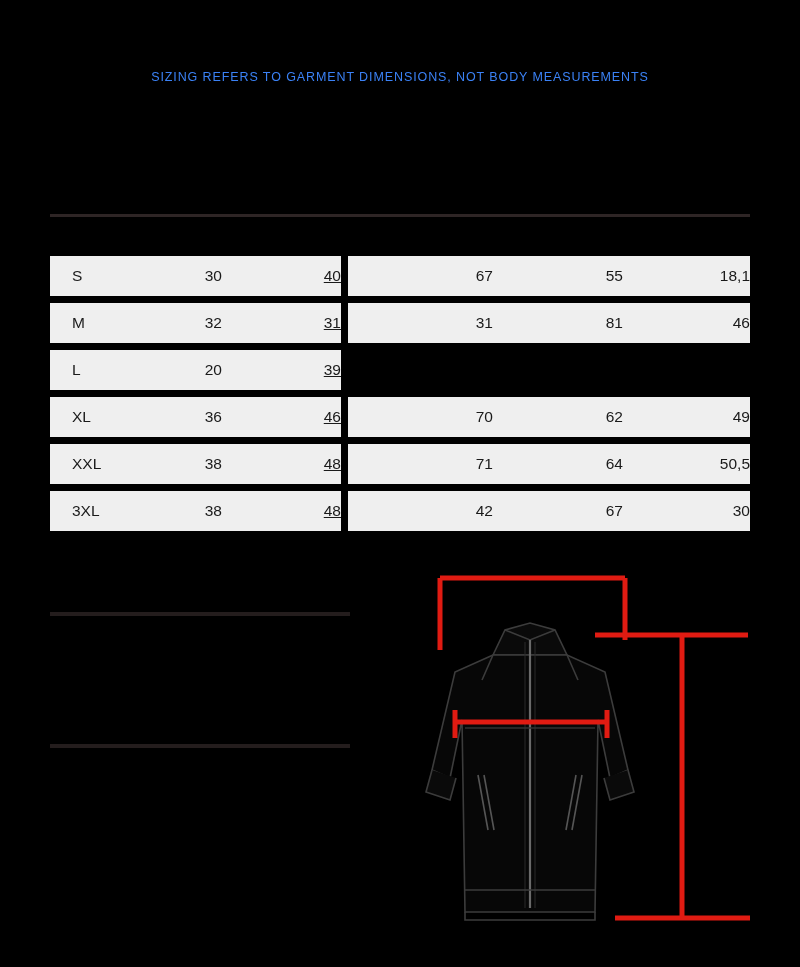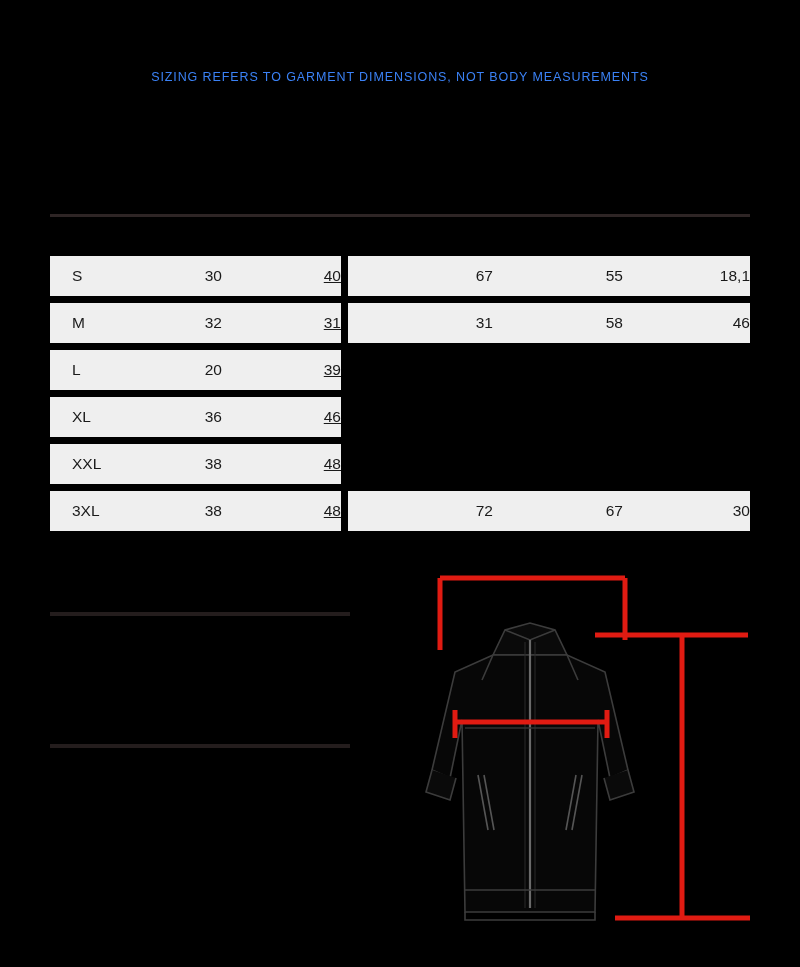--- a/index.html
+++ b/index.html
@@ -130,57 +130,67 @@
   </div>
 
   <div class="row">
     <div class="panel panel-left">
       <div class="cell c-size">M</div>
       <div class="cell c-l1">32</div>
       <div class="cell c-l2">31</div>
     </div>
     <div class="panel panel-right">
       <div class="cell c-r1">31</div>
-      <div class="cell c-r2">58</div>
+      <div class="cell c-r2">81</div>
       <div class="cell c-r3">46</div>
     </div>
   </div>
 
   <div class="row">
     <div class="panel panel-left">
       <div class="cell c-size">L</div>
       <div class="cell c-l1">20</div>
       <div class="cell c-l2">39</div>
     </div>
   </div>
 
   <div class="row">
     <div class="panel panel-left">
       <div class="cell c-size">XL</div>
       <div class="cell c-l1">36</div>
       <div class="cell c-l2">46</div>
     </div>
+    <div class="panel panel-right">
+      <div class="cell c-r1">70</div>
+      <div class="cell c-r2">62</div>
+      <div class="cell c-r3">49</div>
+    </div>
   </div>
 
   <div class="row">
     <div class="panel panel-left">
       <div class="cell c-size">XXL</div>
       <div class="cell c-l1">38</div>
       <div class="cell c-l2">48</div>
     </div>
+    <div class="panel panel-right">
+      <div class="cell c-r1">71</div>
+      <div class="cell c-r2">64</div>
+      <div class="cell c-r3">50,5</div>
+    </div>
   </div>
 
   <div class="row">
     <div class="panel panel-left">
       <div class="cell c-size">3XL</div>
       <div class="cell c-l1">38</div>
       <div class="cell c-l2">48</div>
     </div>
     <div class="panel panel-right">
-      <div class="cell c-r1">72</div>
+      <div class="cell c-r1">42</div>
       <div class="cell c-r2">67</div>
       <div class="cell c-r3">30</div>
     </div>
   </div>
 
 </div>
 
 <div class="rule-a"></div>
 <div class="rule-b"></div>
 

